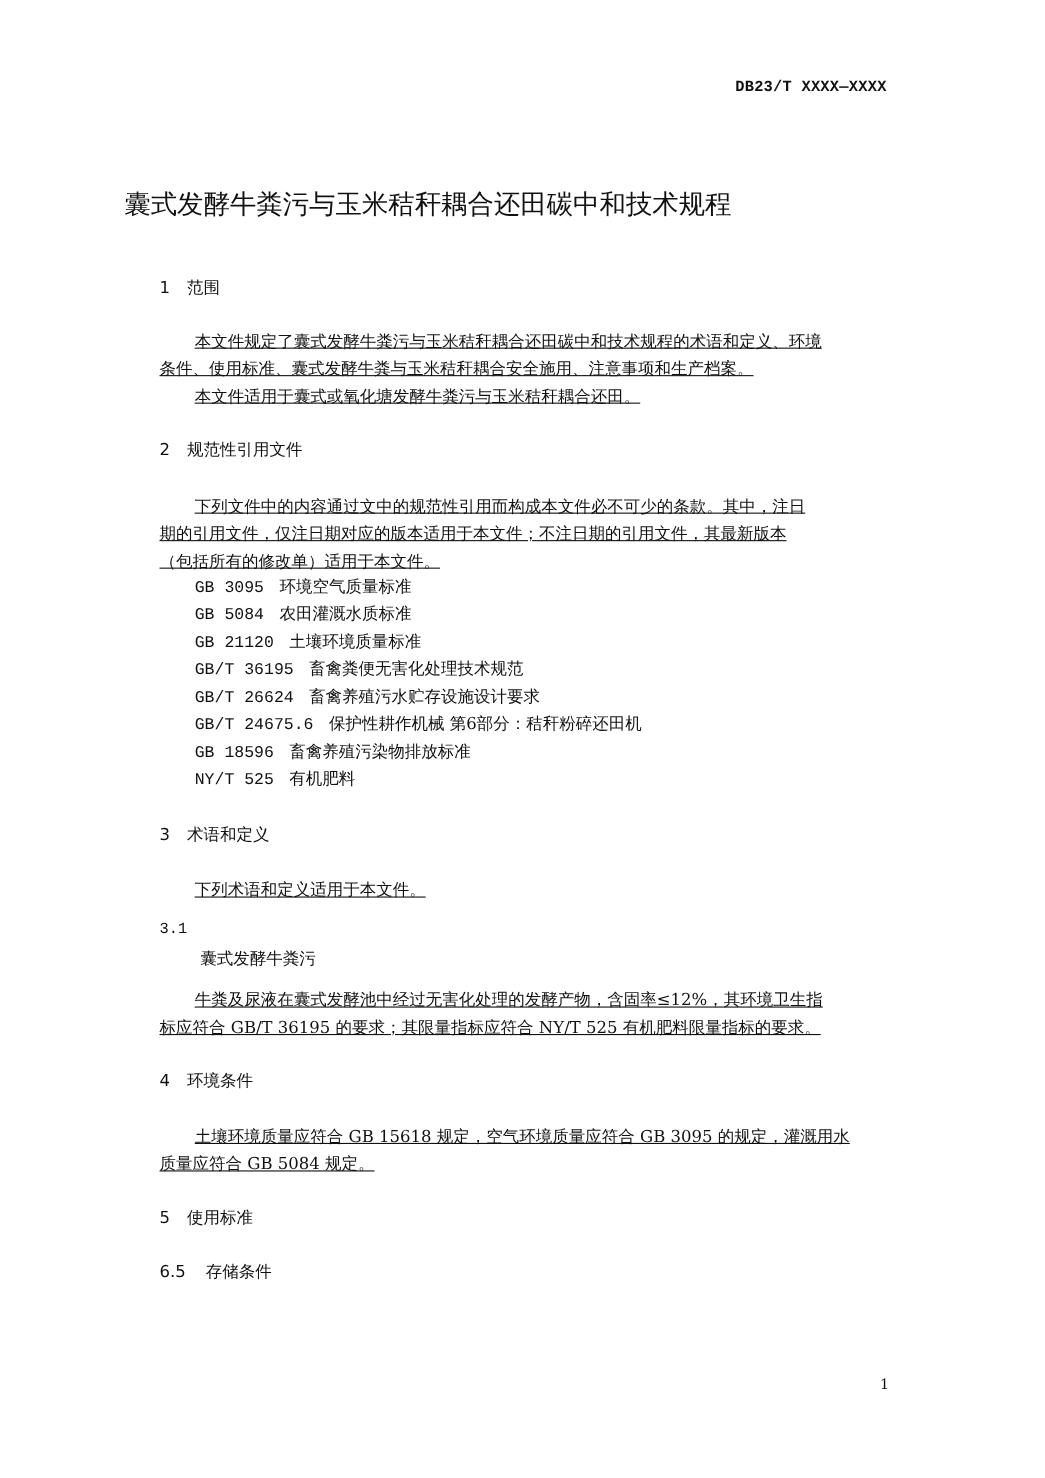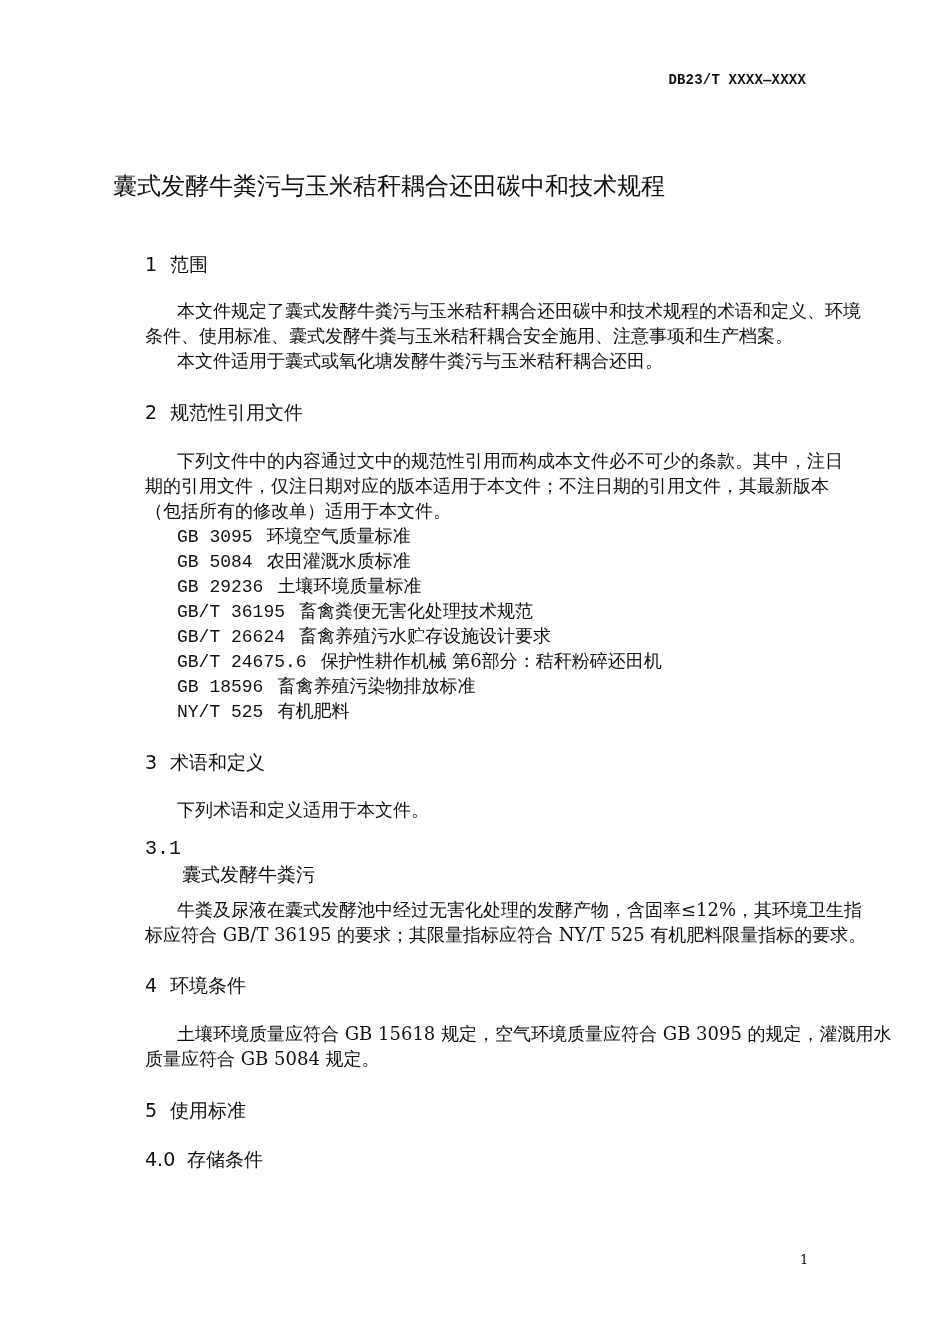--- a/index.html
+++ b/index.html
@@ -1,25 +1,25 @@
 <!DOCTYPE html>
 <html><head>
 <meta charset="utf-8">
 <style>
   html, body { margin:0; padding:0; background:#fff; }
   body { width:950px; height:1344px; position:relative; overflow:hidden; color:#111;
          font-family: "DejaVu Serif", serif; }
   .abs { position:absolute; white-space:nowrap; }
   .hdr { right:144px; top:72px; font-family:"Liberation Mono","DejaVu Sans Mono",monospace; font-size:14px; letter-spacing:0.2px;font-weight:bold; }
   .title { left:0; width:778px; text-align:center; top:170px; font-family:"DejaVu Sans",sans-serif; font-size:24px; }
-  .h1 { left:145px; font-family:"DejaVu Sans",sans-serif; font-size:19px; }
+  .h1 { left:145px; font-family:"DejaVu Sans",sans-serif; font-size:15px; }
   .h1 .num { display:inline-block; width:25px; }
-  .p { left:145px; font-size:18px; line-height:25px; }
+  .p { left:145px; font-size:15px; line-height:25px;text-decoration:underline; }
   .ind { padding-left:32px; }
-  .ref { left:177px; font-size:18px; }
+  .ref { left:177px; font-size:15px; }
   .ref .code { font-family:"Liberation Mono","DejaVu Sans Mono",monospace; margin-right:14px; }
   .pg { left:800px; top:1252px; font-size:13px; }
 </style>
 </head>
 <body>
 
 <div class="abs hdr">DB23/T XXXX—XXXX</div>
 <div class="abs title">囊式发酵牛粪污与玉米秸秆耦合还田碳中和技术规程</div>
 
 <div class="abs h1" style="top:252px">
@@ -31,42 +31,42 @@
 
 <div class="abs h1" style="top:400px">
   <span class="num">2</span><span>规范性引用文件</span>
 </div>
 <div class="abs p ind" style="top:448px">下列文件中的内容通过文中的规范性引用而构成本文件必不可少的条款。其中，注日</div>
 <div class="abs p" style="top:473px">期的引用文件，仅注日期对应的版本适用于本文件；不注日期的引用文件，其最新版本</div>
 <div class="abs p" style="top:498px">（包括所有的修改单）适用于本文件。</div>
 
 <div class="abs ref" style="top:524px"><span class="code">GB 3095</span><span>环境空气质量标准</span></div>
 <div class="abs ref" style="top:549px"><span class="code">GB 5084</span><span>农田灌溉水质标准</span></div>
-<div class="abs ref" style="top:574px"><span class="code">GB 29236</span><span>土壤环境质量标准</span></div>
+<div class="abs ref" style="top:574px"><span class="code">GB 21120</span><span>土壤环境质量标准</span></div>
 <div class="abs ref" style="top:599px"><span class="code">GB/T 36195</span><span>畜禽粪便无害化处理技术规范</span></div>
 <div class="abs ref" style="top:624px"><span class="code">GB/T 26624</span><span>畜禽养殖污水贮存设施设计要求</span></div>
 <div class="abs ref" style="top:649px"><span class="code">GB/T 24675.6</span><span>保护性耕作机械 第6部分：秸秆粉碎还田机</span></div>
 <div class="abs ref" style="top:674px"><span class="code">GB 18596</span><span>畜禽养殖污染物排放标准</span></div>
 <div class="abs ref" style="top:699px"><span class="code">NY/T 525</span><span>有机肥料</span></div>
 
 <div class="abs h1" style="top:750px">
   <span class="num">3</span><span>术语和定义</span>
 </div>
 <div class="abs p ind" style="top:797px">下列术语和定义适用于本文件。</div>
-<div class="abs h1" style="top:837px; font-family:'Liberation Mono',monospace; font-size:20px">3.1</div>
+<div class="abs h1" style="top:837px; font-family:'Liberation Mono',monospace; font-size:14px">3.1</div>
 <div class="abs h1" style="top:862px; left:182px">囊式发酵牛粪污</div>
 <div class="abs p ind" style="top:897px">牛粪及尿液在囊式发酵池中经过无害化处理的发酵产物，含固率≤12%，其环境卫生指</div>
 <div class="abs p" style="top:922px">标应符合 GB/T 36195 的要求；其限量指标应符合 NY/T 525 有机肥料限量指标的要求。</div>
 
 <div class="abs h1" style="top:973px">
   <span class="num">4</span><span>环境条件</span>
 </div>
 <div class="abs p ind" style="top:1021px">土壤环境质量应符合 GB 15618 规定，空气环境质量应符合 GB 3095 的规定，灌溉用水</div>
 <div class="abs p" style="top:1046px">质量应符合 GB 5084 规定。</div>
 
 <div class="abs h1" style="top:1098px">
   <span class="num">5</span><span>使用标准</span>
 </div>
 <div class="abs h1" style="top:1147px">
-  <span class="num" style="width:42px">4.0</span><span>存储条件</span>
+  <span class="num" style="width:42px">6.5</span><span>存储条件</span>
 </div>
 
 <div class="abs pg">1</div>
 
 </body></html>

